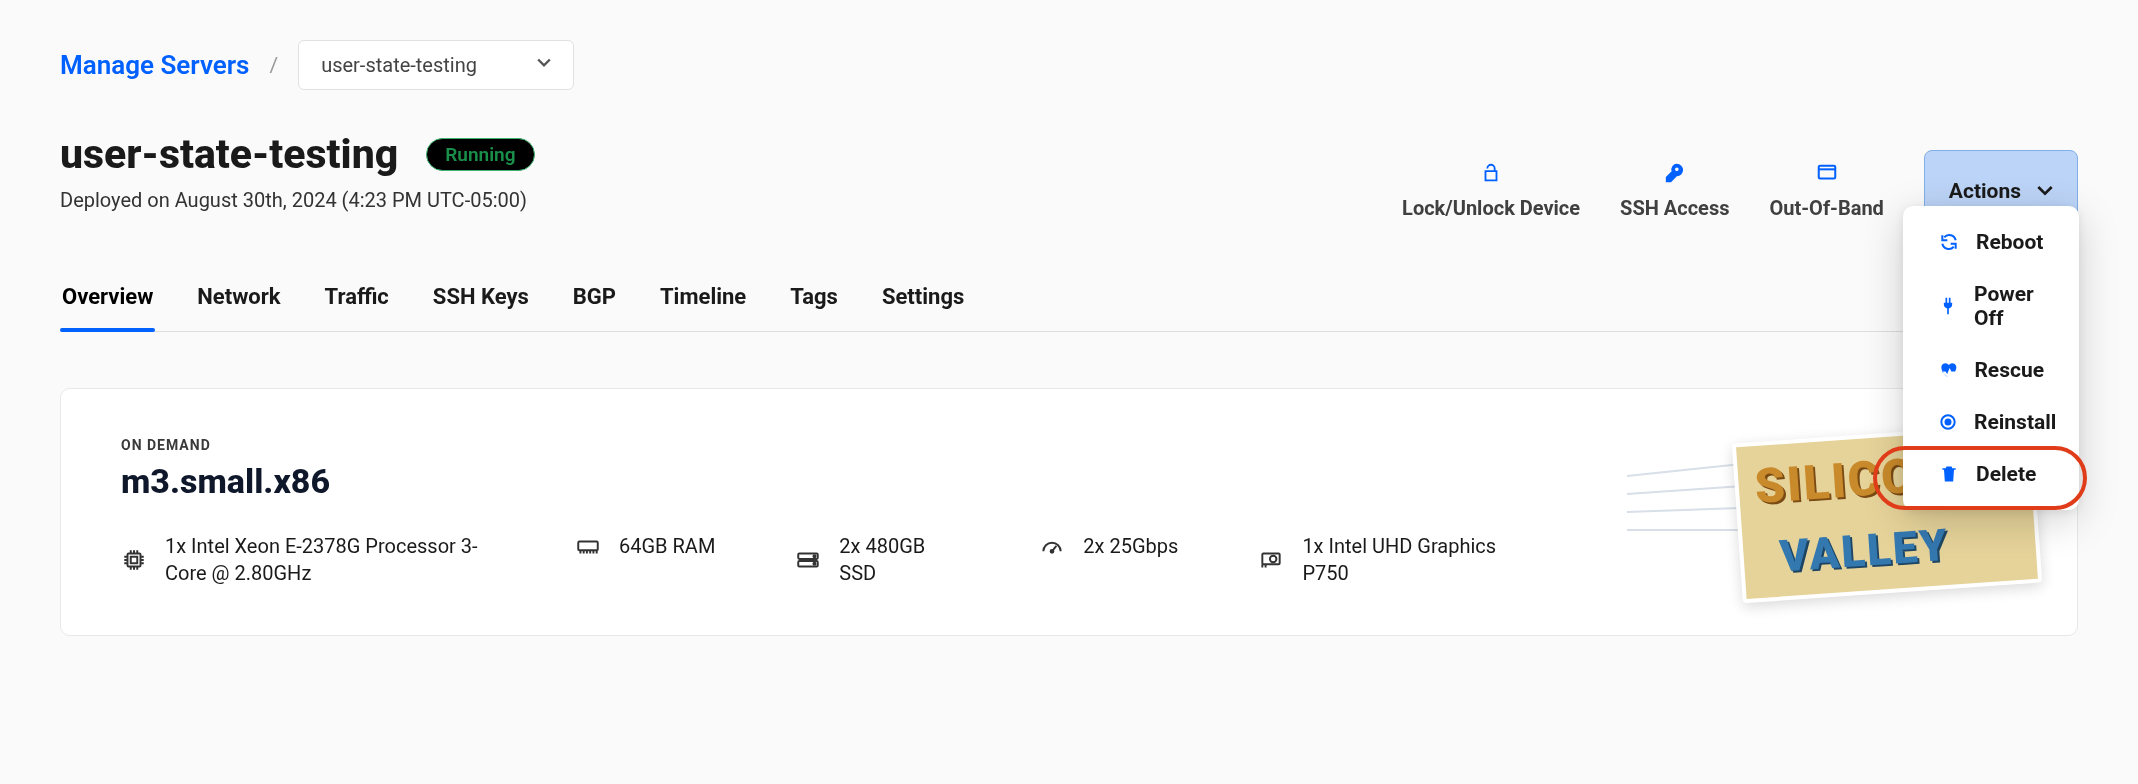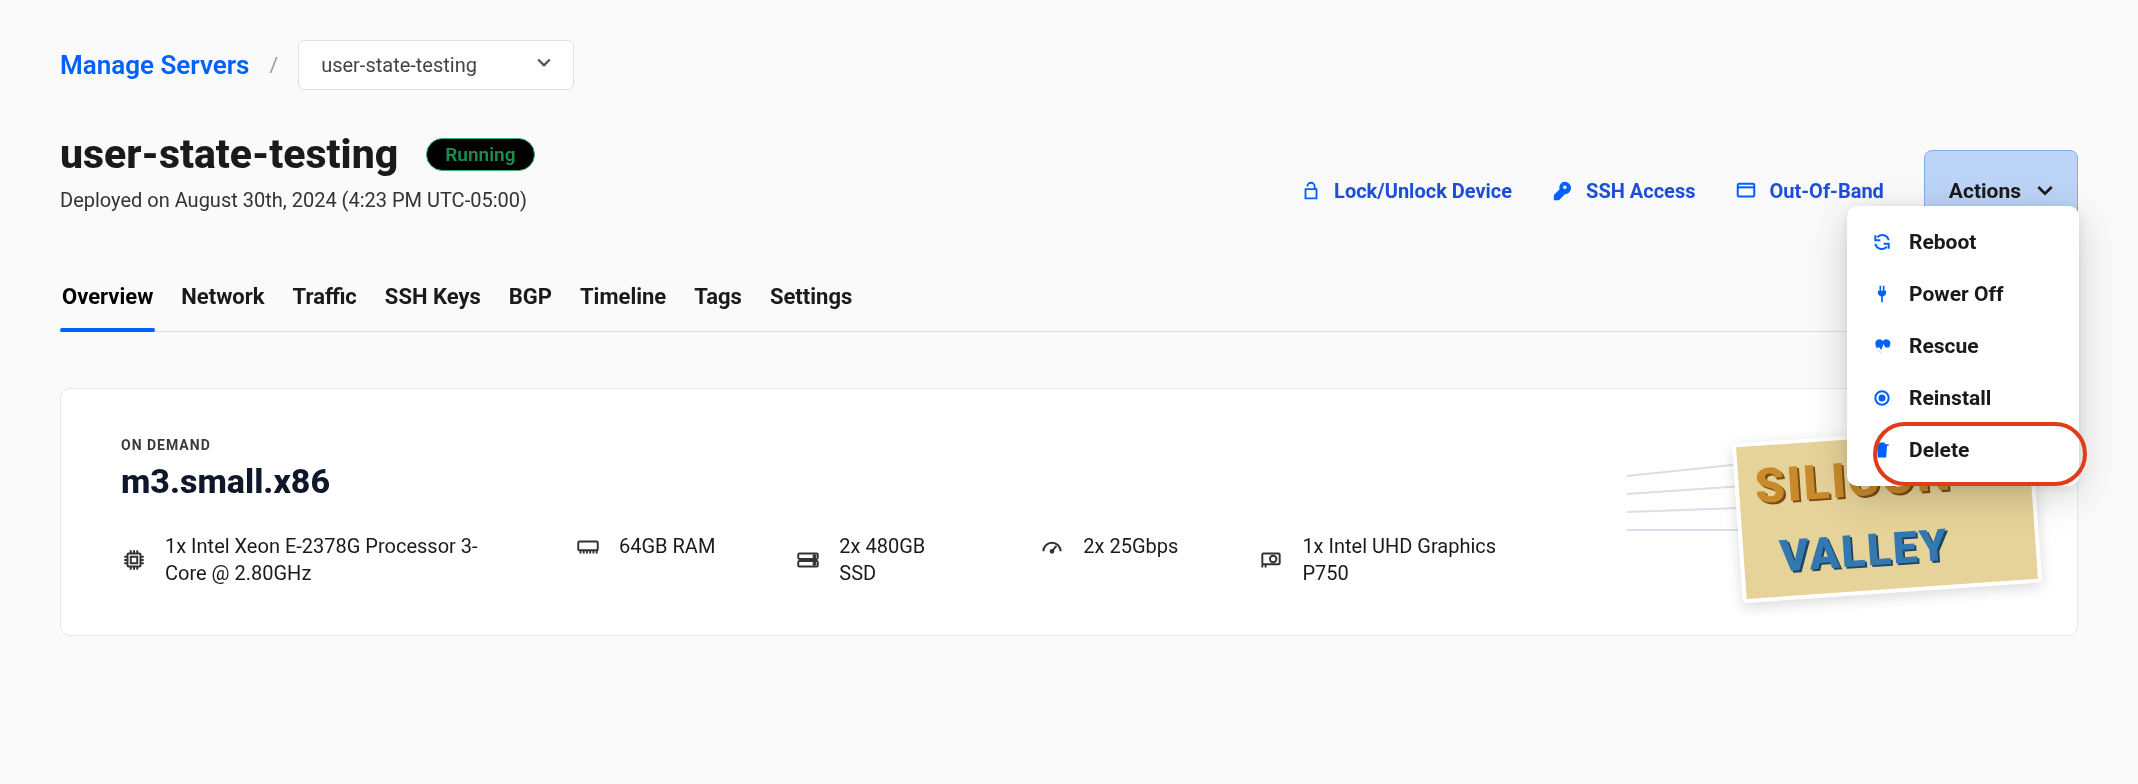--- a/index.html
+++ b/index.html
@@ -89,49 +89,50 @@
     display: flex;
     align-items: center;
     gap: 40px;
     margin-top: 20px;
     position: relative;
   }
   .link-btn {
     display: inline-flex;
     align-items: center;
     gap: 12px;
-    color: #1d4ed8;
+    color: #404040;
     font-weight: 700;
     font-size: 20px;
     cursor: pointer;
+    flex-direction: column;
   }
   .icon-blue { color: #0061ff; }
   .actions-btn {
     display: inline-flex;
     align-items: center;
     gap: 16px;
     background: #bcd4f7;
     border: 1.5px solid #7faee8;
     border-radius: 8px;
     padding: 28px 24px;
     font-size: 21px;
     font-weight: 700;
     color: #1a1a1a;
     cursor: pointer;
   }
   
   .dropdown {
     position: absolute;
     top: 56px;
     right: -1px;
-    width: 232px;
+    width: 176px;
     background: #fff;
     border-radius: 10px;
     box-shadow: 0 10px 40px rgba(0,0,0,.18), 0 2px 8px rgba(0,0,0,.08);
-    padding: 10px 0;
+    padding: 10px 11px;
     z-index: 100;
   }
   .dropdown-item {
     display: flex;
     align-items: center;
     gap: 16px;
     padding: 14px 24px;
     font-size: 21px;
     font-weight: 700;
     color: #1a1a1a;
@@ -145,21 +146,21 @@
     width: 214px;
     height: 64px;
     border: 4px solid #e03c1a;
     border-radius: 32px;
     pointer-events: none;
     z-index: 101;
   }
   
   .tabs {
     display: flex;
-    gap: 24px;
+    gap: 40px;
     margin-top: 46px;
     border-bottom: 1px solid #ddd;
   }
   .tab {
     font-size: 22px;
     font-weight: 700;
     color: #1a1a1a;
     padding: 6px 2px 22px 2px;
     cursor: pointer;
     position: relative;

